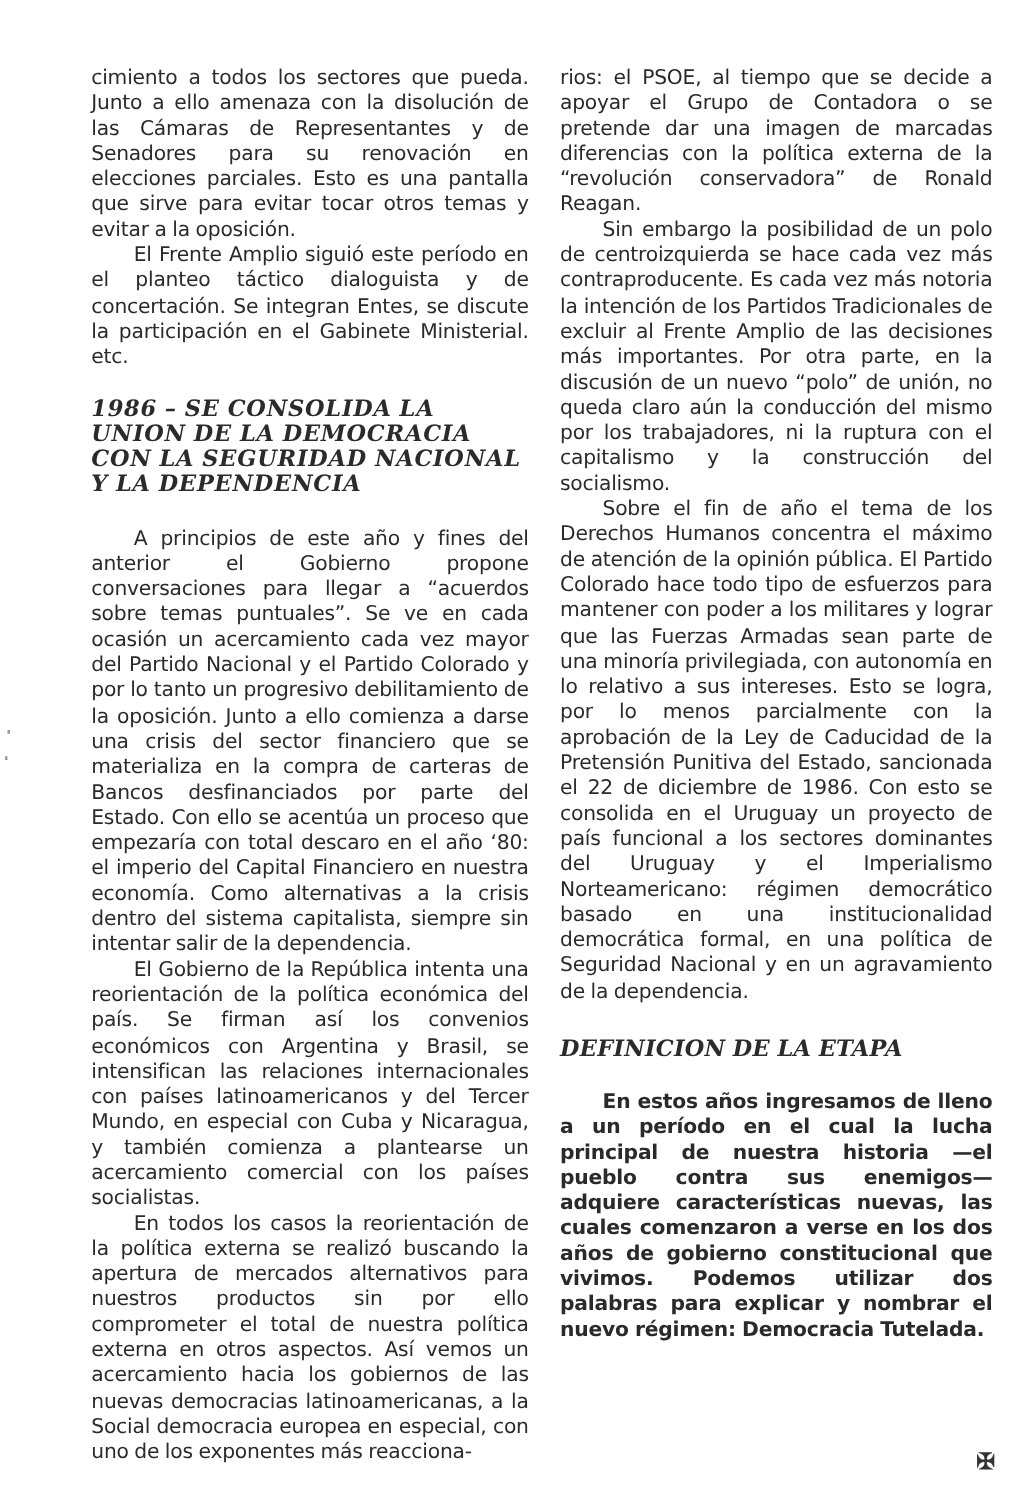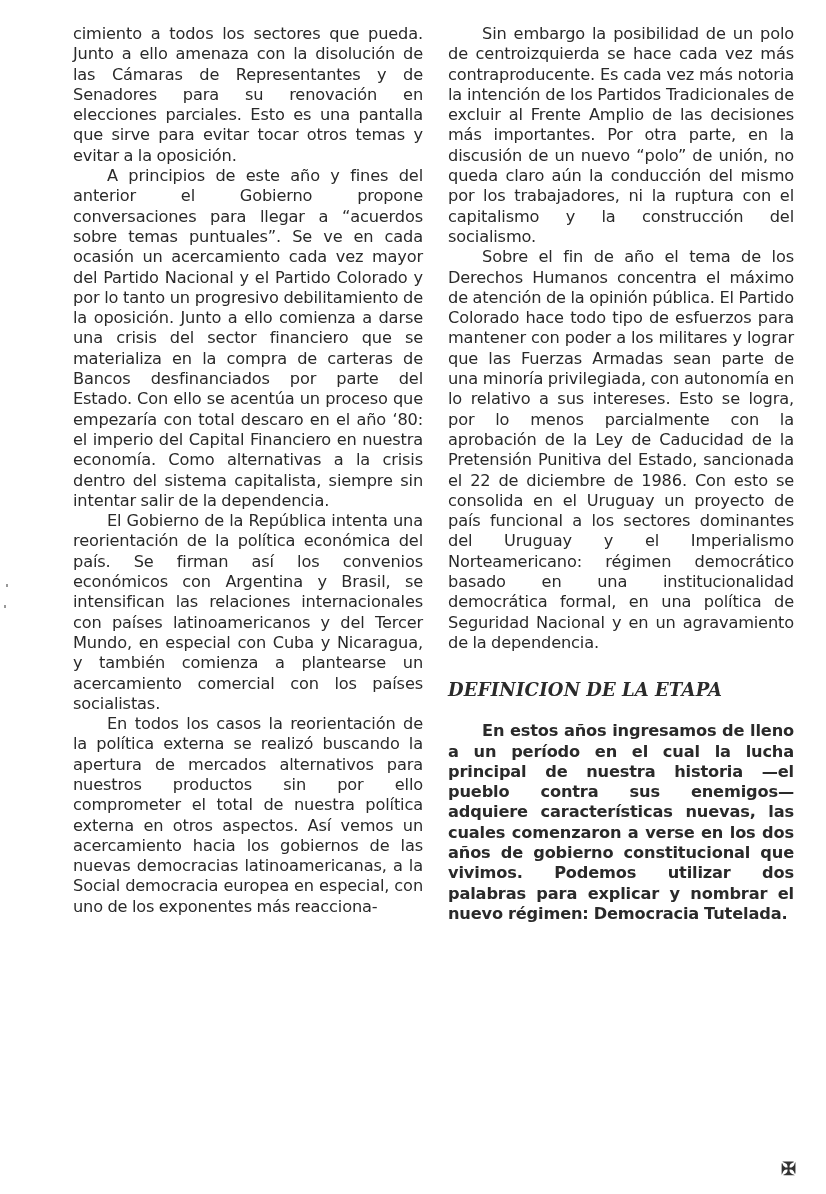--- a/index.html
+++ b/index.html
@@ -2,21 +2,21 @@
 <html><head>
   <meta charset="utf-8">
   <style>
     html, body { margin: 0; padding: 0; }
     body {
       width: 826px; height: 1194px; background: #ffffff; position: relative; overflow: hidden;
       color: #2a2a2a;
       font-family: "DejaVu Sans", "Liberation Sans", sans-serif;
     }
     .col {
-      position: absolute; top: 24px; width: 350px;
+      position: absolute; top: 52px; width: 350px;
       font-size: 16.2px; line-height: 20.3px; text-align: justify;
       letter-spacing: -0.15px; word-spacing: -0.5px;
     }
     .col-left { left: 73px; }
     .col-right { left: 448px; width: 346px; }
     .col p { margin: 0; }
     .indent { text-indent: 34px; }
     .heading {
       font-family: "DejaVu Serif", "Liberation Serif", serif;
       font-style: italic; font-size: 18px; line-height: 20px;
@@ -29,26 +29,29 @@
       position: absolute; right: 30px; top: 1158px; font-size: 18px; font-weight: 700; color: #333;
       font-family: "DejaVu Serif", serif;
     }
     .speck { position: absolute; width: 2px; height: 3px; background: #999; }
   </style>
 </head>
 <body>
 
 <div class="col col-left">
   <p>cimiento a todos los sectores que pueda. Junto a ello amenaza con la disolución de las Cámaras de Representantes y de Senadores para su renovación en elecciones parciales. Esto es una pantalla que sirve para evitar tocar otros temas y evitar a la oposición.</p>
+  <p class="indent">El Frente Amplio siguió este período en el planteo táctico dialoguista y de concertación. Se integran Entes, se discute la participación en el Gabinete Ministerial. etc.</p>
+  <h2 class="heading heading-left">1986 – SE CONSOLIDA LA UNION DE LA DEMOCRACIA CON LA SEGURIDAD NACIONAL Y LA DEPENDENCIA</h2>
   <p class="indent">A principios de este año y fines del anterior el Gobierno propone conversaciones para llegar a “acuerdos sobre temas puntuales”. Se ve en cada ocasión un acercamiento cada vez mayor del Partido Nacional y el Partido Colorado y por lo tanto un progresivo debilitamiento de la oposición. Junto a ello comienza a darse una crisis del sector financiero que se materializa en la compra de carteras de Bancos desfinanciados por parte del Estado. Con ello se acentúa un proceso que empezaría con total descaro en el año ‘80: el imperio del Capital Financiero en nuestra economía. Como alternativas a la crisis dentro del sistema capitalista, siempre sin intentar salir de la dependencia.</p>
   <p class="indent">El Gobierno de la República intenta una reorientación de la política económica del país. Se firman así los convenios económicos con Argentina y Brasil, se intensifican las relaciones internacionales con países latinoamericanos y del Tercer Mundo, en especial con Cuba y Nicaragua, y también comienza a plantearse un acercamiento comercial con los países socialistas.</p>
   <p class="indent">En todos los casos la reorientación de la política externa se realizó buscando la apertura de mercados alternativos para nuestros productos sin por ello comprometer el total de nuestra política externa en otros aspectos. Así vemos un acercamiento hacia los gobiernos de las nuevas democracias latinoamericanas, a la Social democracia europea en especial, con uno de los exponentes más reacciona-</p>
 </div>
 
 <div class="col col-right">
+  <p>rios: el PSOE, al tiempo que se decide a apoyar el Grupo de Contadora o se pretende dar una imagen de marcadas diferencias con la política externa de la “revolución conservadora” de Ronald Reagan.</p>
   <p class="indent">Sin embargo la posibilidad de un polo de centroizquierda se hace cada vez más contraproducente. Es cada vez más notoria la intención de los Partidos Tradicionales de excluir al Frente Amplio de las decisiones más importantes. Por otra parte, en la discusión de un nuevo “polo” de unión, no queda claro aún la conducción del mismo por los trabajadores, ni la ruptura con el capitalismo y la construcción del socialismo.</p>
   <p class="indent">Sobre el fin de año el tema de los Derechos Humanos concentra el máximo de atención de la opinión pública. El Partido Colorado hace todo tipo de esfuerzos para mantener con poder a los militares y lograr que las Fuerzas Armadas sean parte de una minoría privilegiada, con autonomía en lo relativo a sus intereses. Esto se logra, por lo menos parcialmente con la aprobación de la Ley de Caducidad de la Pretensión Punitiva del Estado, sancionada el 22 de diciembre de 1986. Con esto se consolida en el Uruguay un proyecto de país funcional a los sectores dominantes del Uruguay y el Imperialismo Norteamericano: régimen democrático basado en una institucionalidad democrática formal, en una política de Seguridad Nacional y en un agravamiento de la dependencia.</p>
   <h2 class="heading heading-right">DEFINICION DE LA ETAPA</h2>
   <p class="indent bold" style="font-weight:700;">En estos años ingresamos de lleno a un período en el cual la lucha principal de nuestra historia —el pueblo contra sus enemigos— adquiere características nuevas, las cuales comenzaron a verse en los dos años de gobierno constitucional que vivimos. Podemos utilizar dos palabras para explicar y nombrar el nuevo régimen: Democracia Tutelada.</p>
 </div>
 
 <div class="end-mark">✠</div>
 
 <div class="speck" style="left:6px; top:584px;"></div>
 <div class="speck" style="left:4px; top:605px;"></div>

